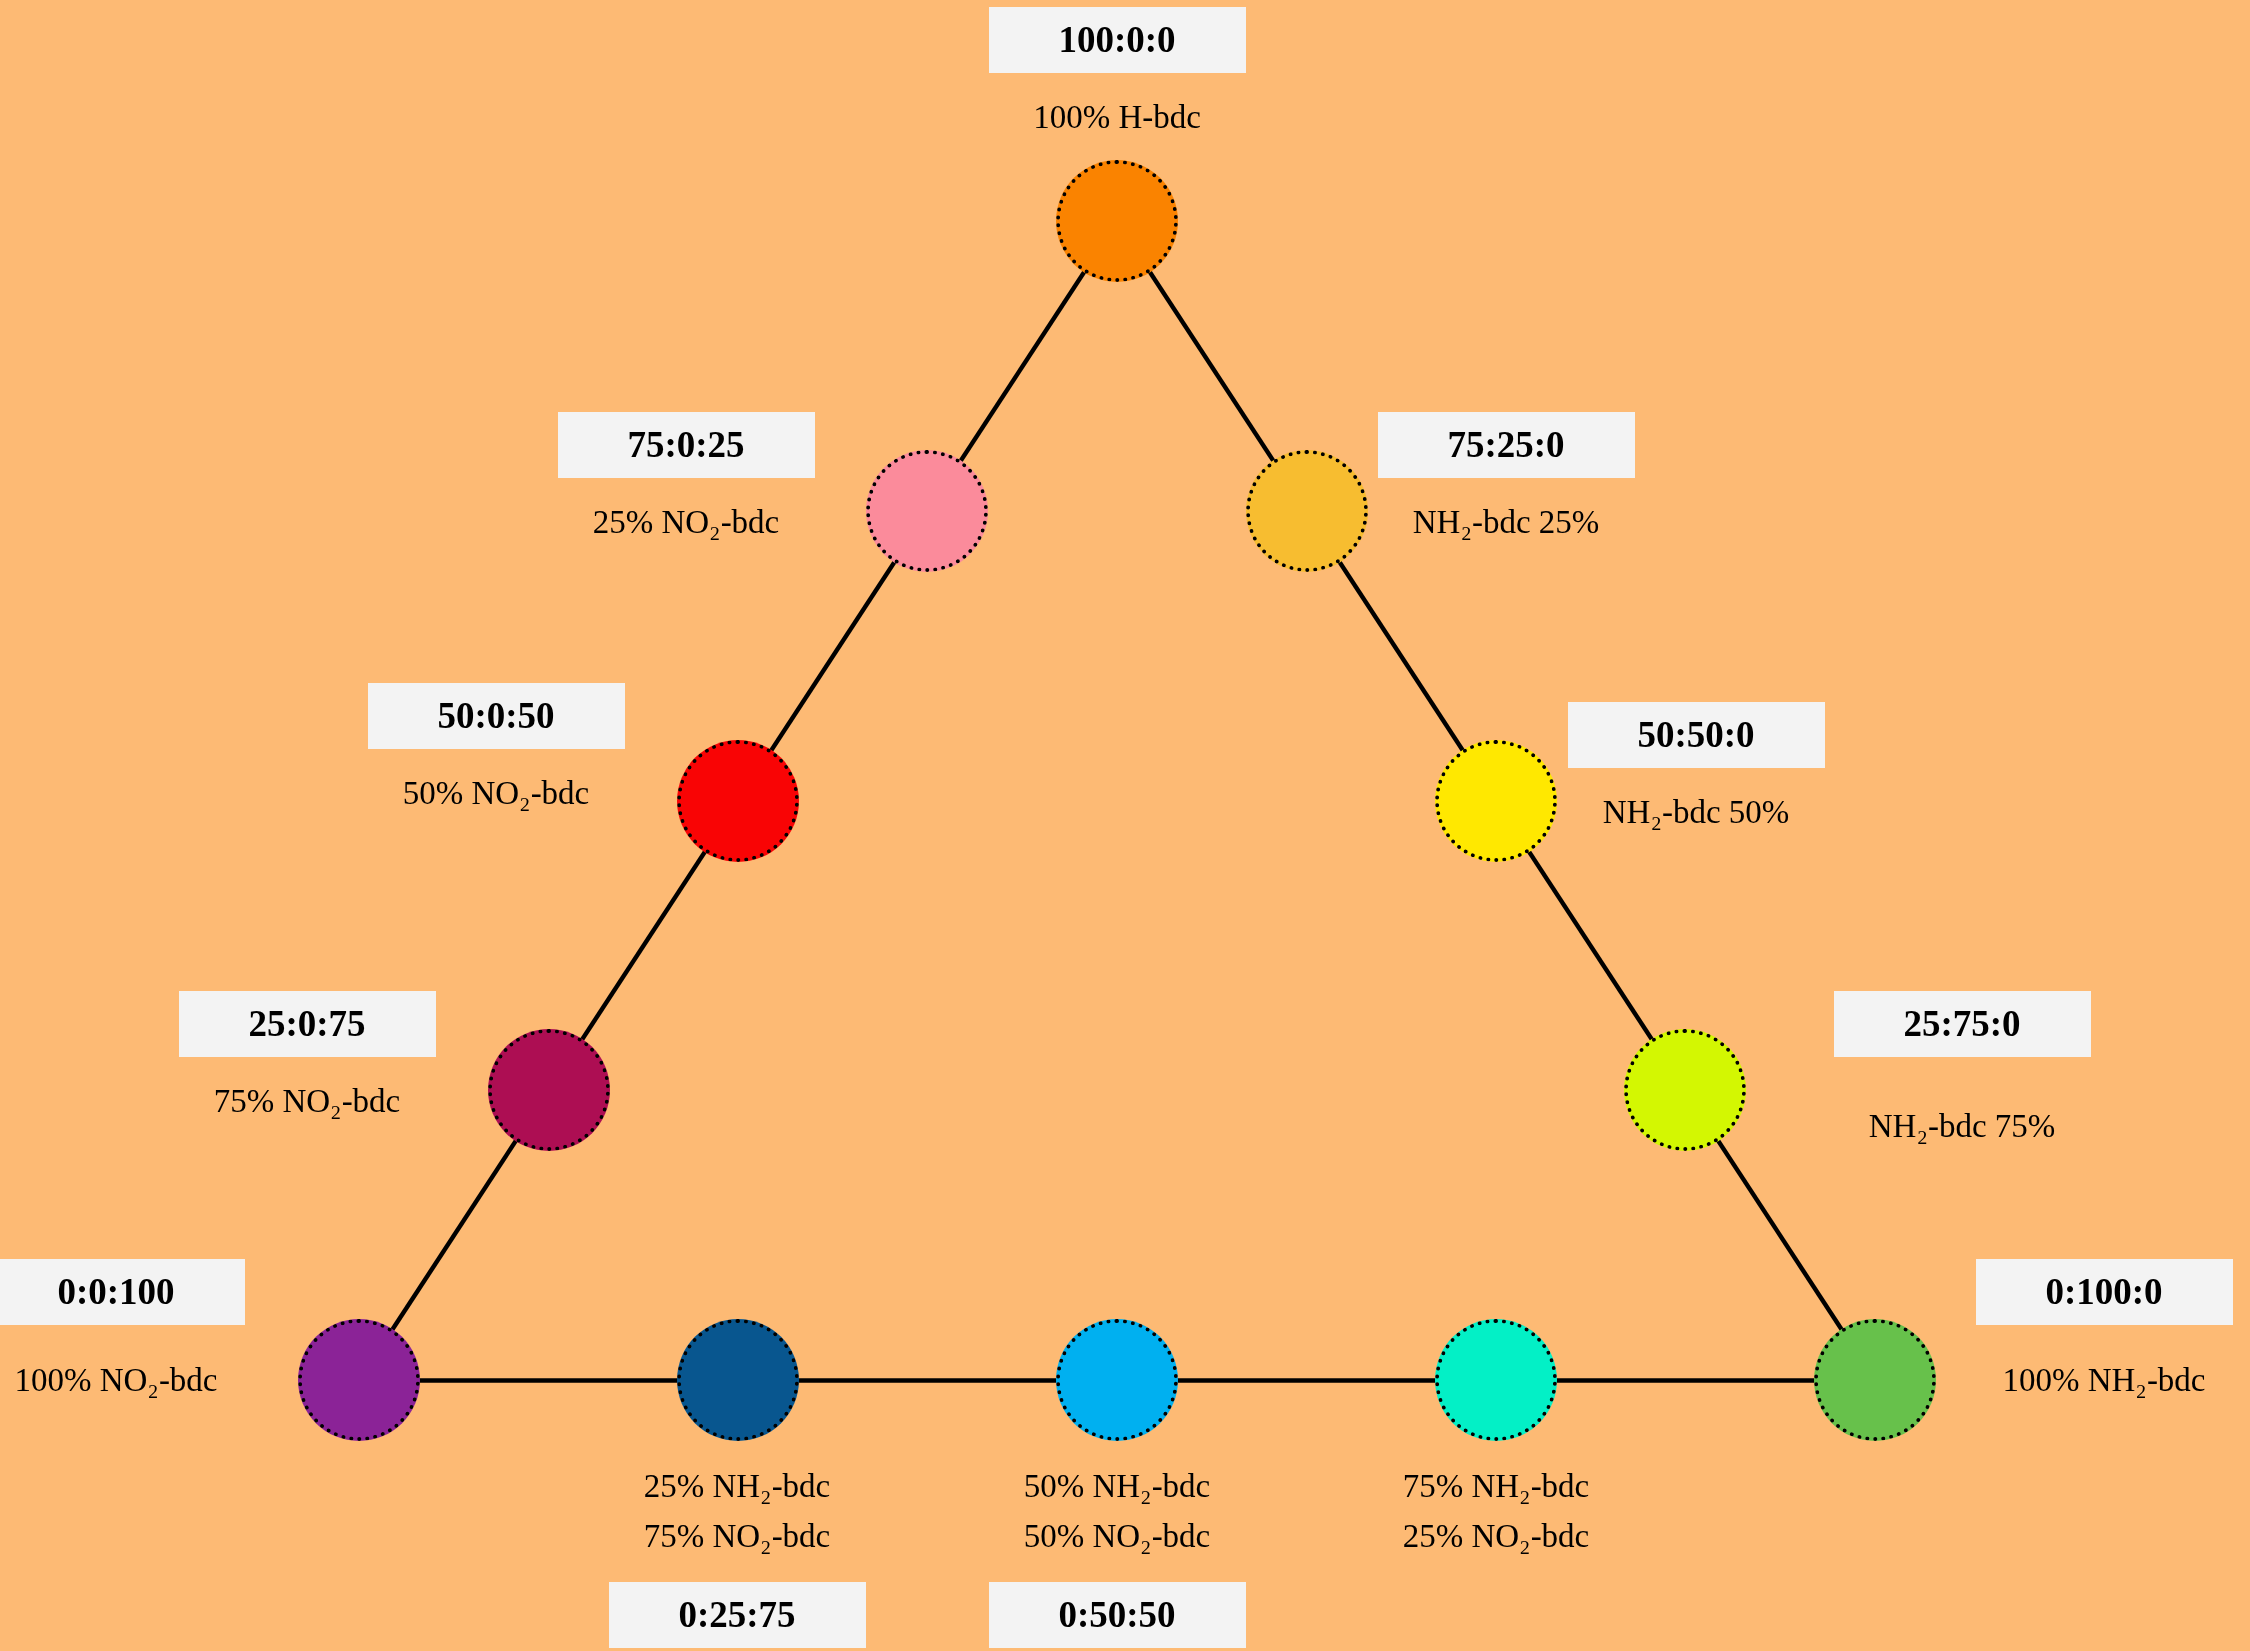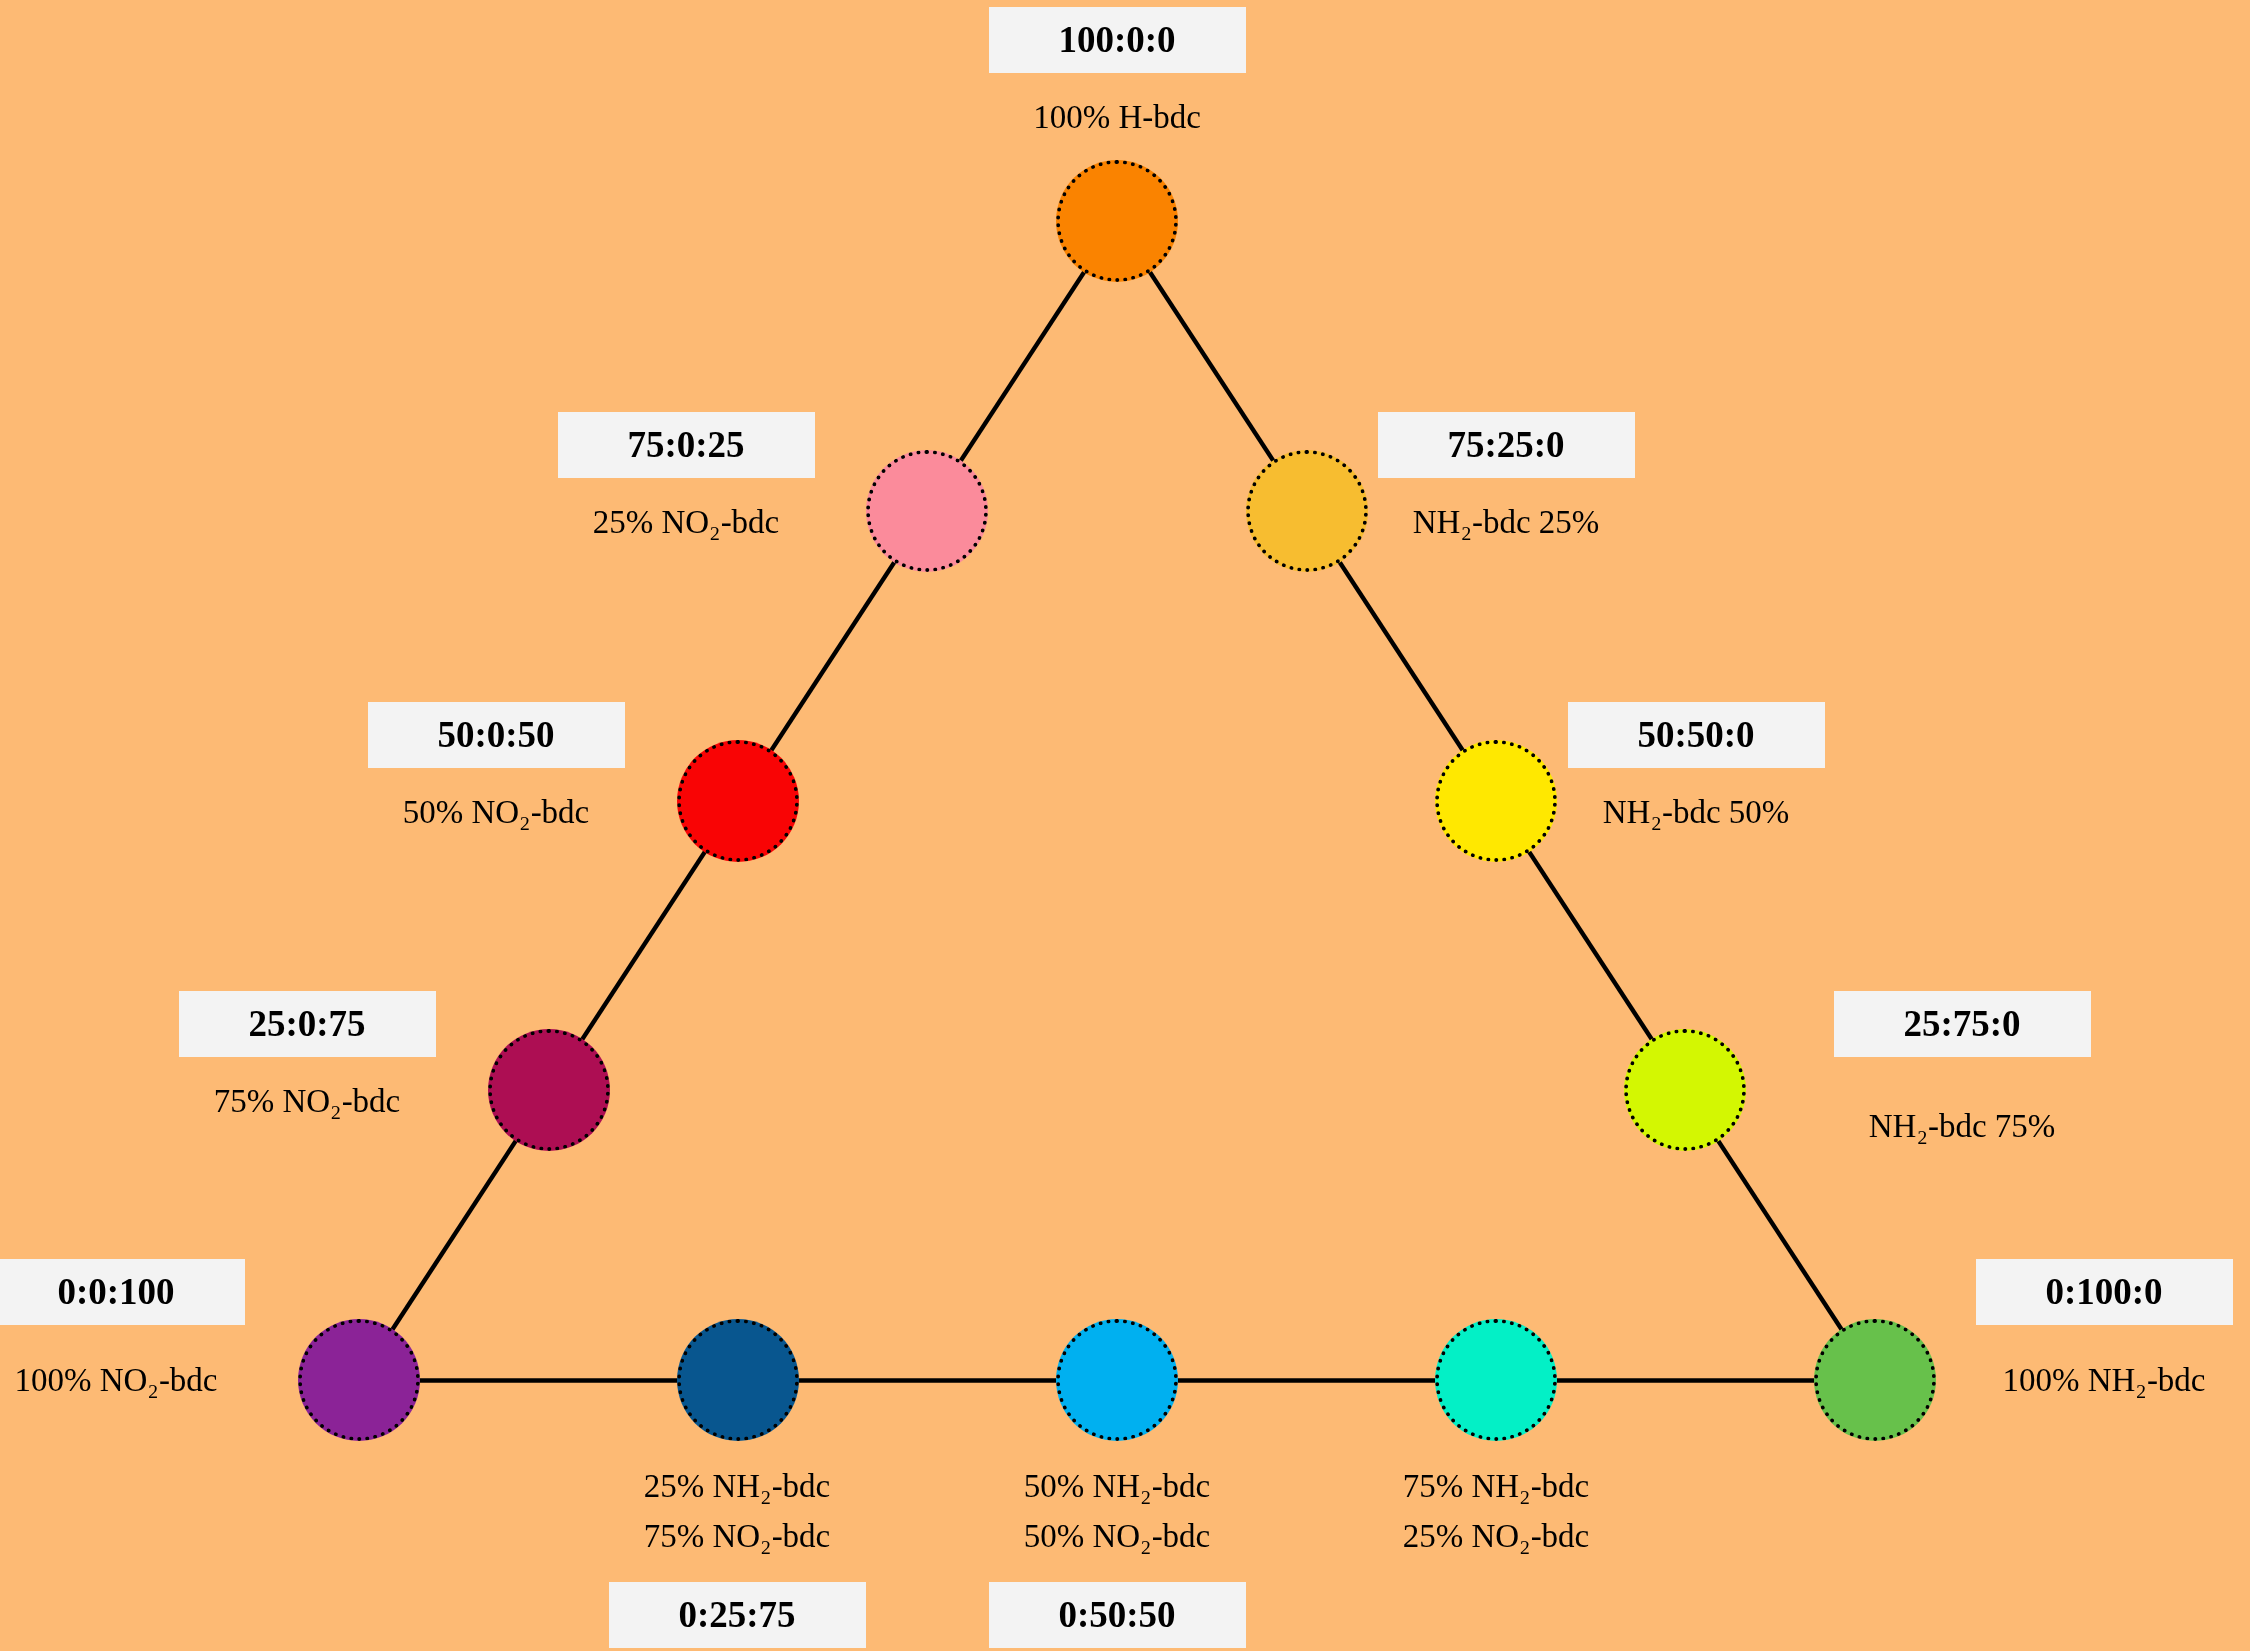--- a/index.html
+++ b/index.html
@@ -73,21 +73,21 @@
 
   <div class="label" style="left:931px;top:7px;">
     <div class="ratio-badge">100:0:0</div>
     <div class="desc">100% H-bdc</div>
   </div>
 
   <div class="label" style="left:500px;top:412px;">
     <div class="ratio-badge">75:0:25</div>
     <div class="desc">25% NO₂-bdc</div>
   </div>
-  <div class="label" style="left:310px;top:702px;">
+  <div class="label" style="left:310px;top:683px;">
     <div class="ratio-badge">50:0:50</div>
     <div class="desc">50% NO₂-bdc</div>
   </div>
   <div class="label" style="left:121px;top:991px;">
     <div class="ratio-badge">25:0:75</div>
     <div class="desc">75% NO₂-bdc</div>
   </div>
   <div class="label corner" style="left:-70px;top:1259px;">
     <div class="ratio-badge">0:0:100</div>
     <div class="desc">100% NO₂-bdc</div>

